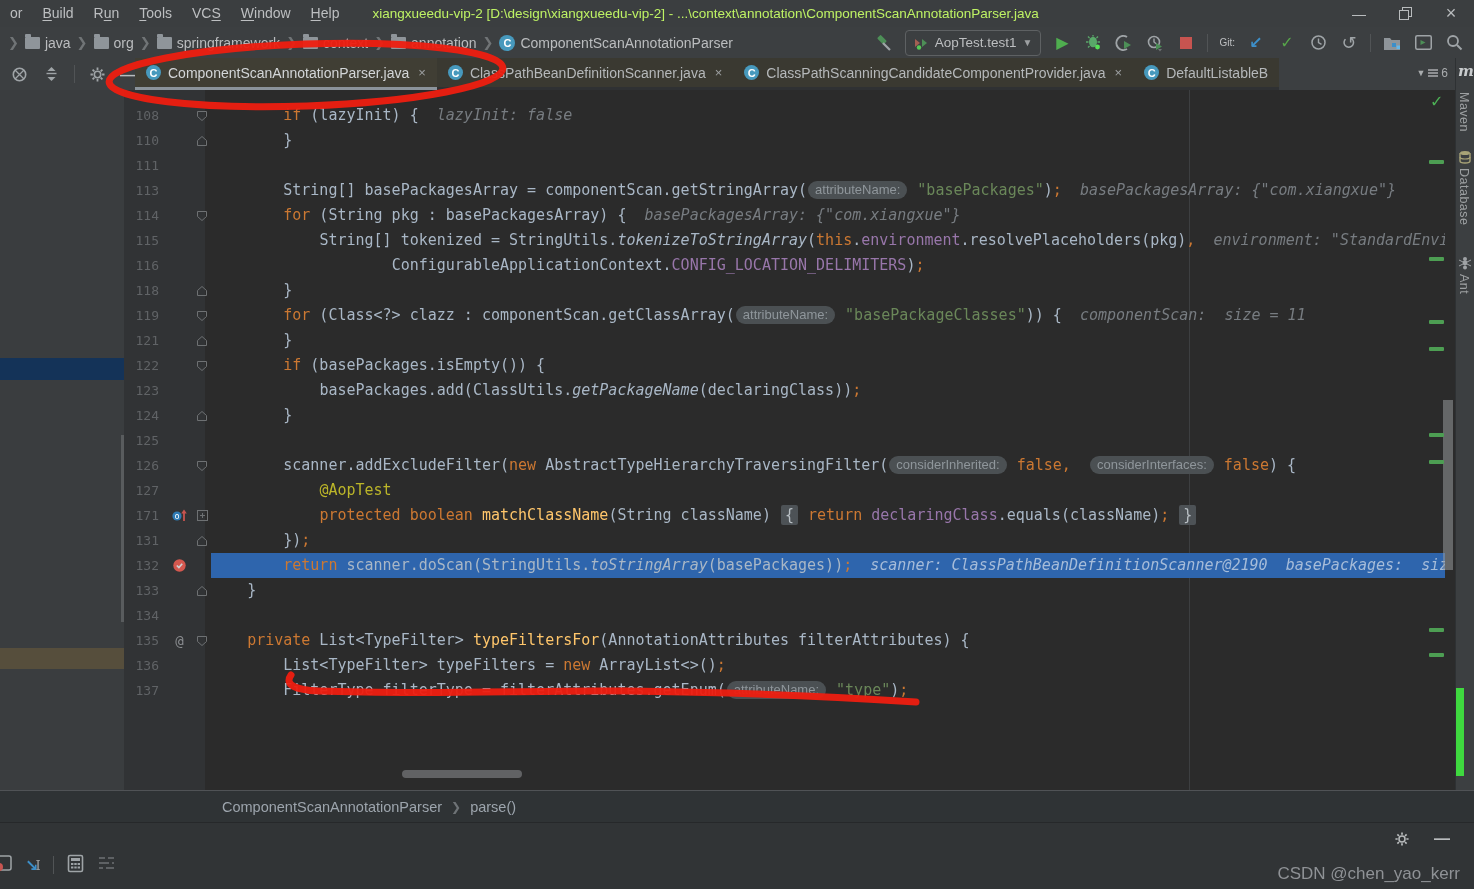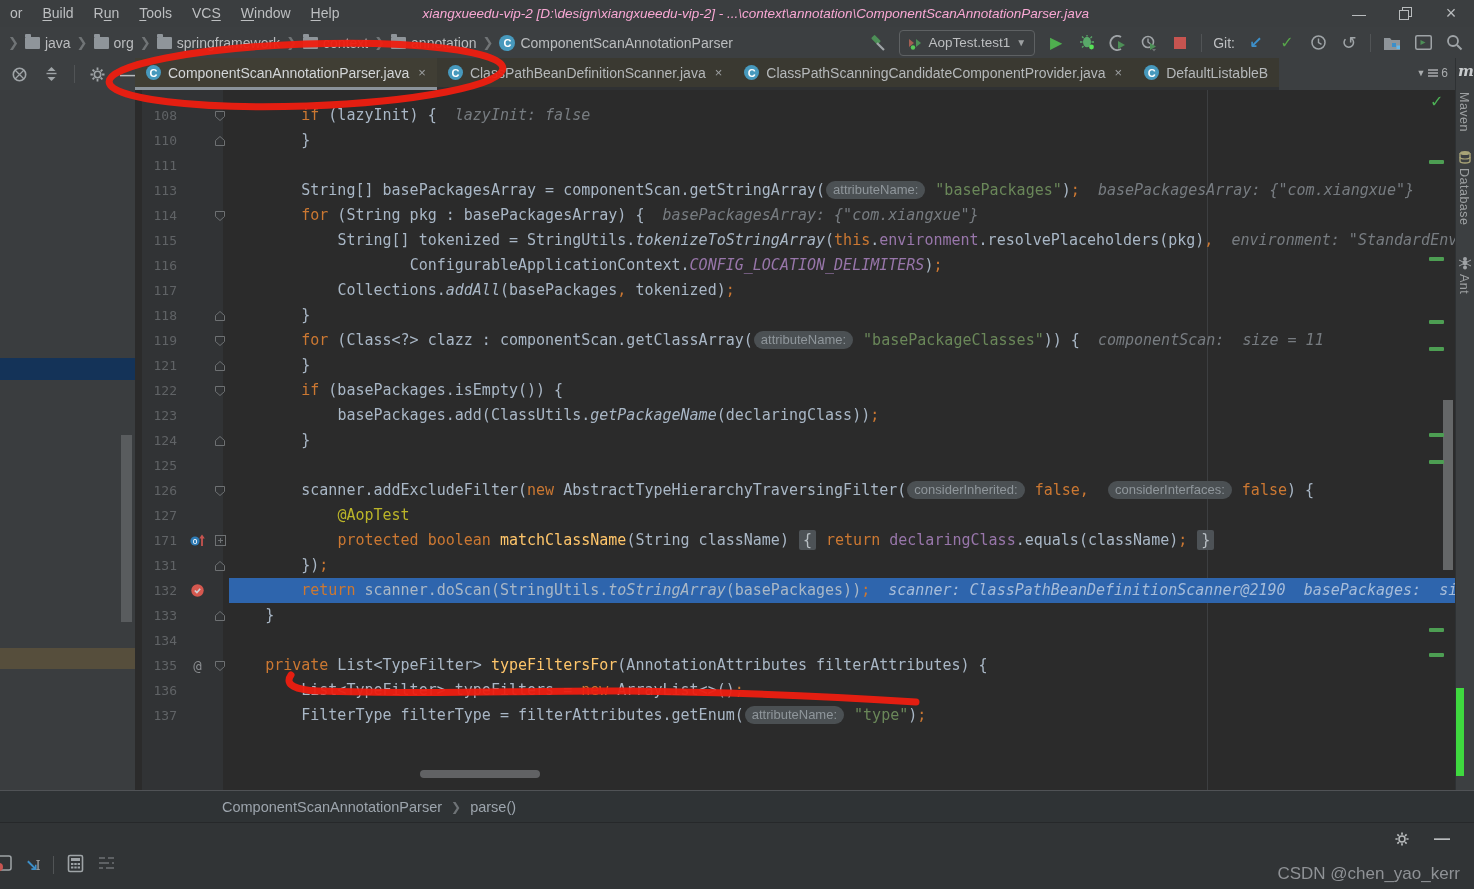--- a/index.html
+++ b/index.html
@@ -1,68 +1,68 @@
 <!DOCTYPE html>
 <html><head>
 <meta charset="utf-8">
 <style>
   html,body{margin:0;padding:0;background:#1e1e1e;}
   #root{position:relative;width:1474px;height:889px;background:#2b2b2b;overflow:hidden;
         font-family:"Liberation Sans","DejaVu Sans",sans-serif;color:#bbbdbf;-webkit-font-smoothing:antialiased;}
   
-  .titlebar{position:absolute;left:0;top:0;width:100%;height:27px;background:#3b3e40;display:flex;align-items:center;gap:11px;}
+  .titlebar{position:absolute;left:0;top:0;width:100%;height:27px;background:#3b3e40;display:flex;align-items:center;}
   .menus{display:flex;align-items:center;height:100%;}
   .menu-item{padding:0 10px;font-size:14px;color:#bdbfc1;line-height:27px;cursor:default;}
   .menu-item u{text-decoration:underline;text-underline-offset:2px;}
-  .win-title{margin-left:62px;font-size:13.5px;color:#f9a8d4;white-space:nowrap;font-style:italic;}
+  .win-title{margin-left:23px;font-size:13.5px;color:#bef264;white-space:nowrap;}
   .win-controls{position:absolute;right:0;top:0;height:27px;display:flex;}
   .win-btn{width:46px;height:27px;display:flex;align-items:center;justify-content:center;color:#b9bcbe;font-size:14px;}
   
   .navbar{position:absolute;left:0;top:27px;width:100%;height:31px;background:#3c3f41;border-bottom:1px solid #313436;display:flex;align-items:center;}
   .crumbs{display:flex;align-items:center;padding-left:4px;font-size:14px;color:#bbbdbf;white-space:nowrap;}
   .crumb{display:flex;align-items:center;gap:5px;padding:0 2px;}
   .chev{color:#70747\6;color:#707476;font-size:13px;padding:0 4px;}
   .folder-ic{width:15px;height:12px;position:relative;background:#8f959a;border-radius:1px;display:inline-block;}
   .folder-ic:before{content:"";position:absolute;left:0;top:-3px;width:6px;height:3px;background:#8f959a;border-radius:1px 1px 0 0;}
   .class-ic{width:16px;height:16px;border-radius:50%;background:#4799bd;color:#fff;font-size:11px;font-weight:bold;
             display:inline-flex;align-items:center;justify-content:center;}
   .nav-tools{margin-left:auto;display:flex;align-items:center;gap:11px;padding-right:10px;}
   .tool-ic{display:inline-flex;align-items:center;justify-content:center;width:20px;height:20px;}
   .run-combo{display:flex;align-items:center;gap:6px;border:1px solid #5e6163;border-radius:4px;height:24px;padding:0 8px;font-size:13.5px;color:#bdbfc1;}
   .v-sep{width:1px;height:18px;background:#515456;}
-  .git-label{font-size:14px;color:#bdbfc1;}
+  .git-label{font-size:10px;color:#bdbfc1;}
   
   .tabbar{position:absolute;left:0;top:58px;width:100%;height:32px;background:#3c3f41;display:flex;}
   .tab-left{width:135px;display:flex;align-items:center;gap:13px;padding-left:10px;box-sizing:border-box;flex:none;}
   .tabs{display:flex;height:32px;overflow:hidden;width:1283px;flex:none;}
   .tab{display:flex;align-items:center;gap:7px;padding:0 11px;font-size:14px;color:#b5b8ba;white-space:nowrap;
        background:#3a3931;border-bottom:3px solid #2f3133;box-sizing:border-box;}
   .tab.active{background:#403e34;color:#d3d6d8;border-bottom:3px solid #8b939b;}
   .tab .x{color:#9da0a2;font-size:13px;margin-left:2px;}
   .tab-overflow{position:absolute;right:26px;top:58px;height:29px;display:flex;align-items:center;gap:2px;color:#a9acae;font-size:12px;}
   
   .main{position:absolute;left:0;top:90px;width:1474px;height:700px;overflow:hidden;}
   .left-strip{position:absolute;left:0;top:0;width:135px;height:700px;background:#3a3d3f;}
   .strip-row-blue{position:absolute;left:0;top:268px;width:135px;height:22px;background:#143358;}
   .strip-row-olive{position:absolute;left:0;top:558px;width:135px;height:21px;background:#564e3c;}
   .strip-scrollbar{position:absolute;left:121px;top:345px;width:11px;height:187px;background:#595c5e;}
-  .editor{position:absolute;left:142px;top:0;width:1321px;height:700px;overflow:hidden;
+  .editor{position:absolute;left:124px;top:0;width:1321px;height:700px;overflow:hidden;
           background:linear-gradient(90deg,#313335 0,#313335 81px,#2b2b2b 81px);}
   .lines{position:absolute;left:0;top:13px;width:100%;}
   .crow{display:flex;height:25px;}
   .lnum{width:35px;text-align:right;padding-right:7px;color:#606366;flex:none;
         font:13px/25px "DejaVu Sans Mono",monospace;}
   .licon{width:27px;flex:none;display:flex;align-items:center;justify-content:center;}
   .lfold{width:18px;flex:none;display:flex;align-items:center;justify-content:center;}
   .lcode{margin:0;flex:1;font:15px/25px "DejaVu Sans Mono",monospace;white-space:pre;overflow:hidden;color:#a9b7c6;}
   .crow.hl .lcode{background:#2e65ad;}
   .tk-p{color:#a9b7c6}.tk-k{color:#cc7832}.tk-s{color:#6a8759}
   .tk-h{color:#777c81;font-style:italic}
   .tk-hb{color:#a6bcd9;font-style:italic}
-  .tk-pu{color:#9876aa}.tk-pui{color:#9876aa;font-style:italic}
+  .tk-pu{color:#9876aa}.tk-pui{color:#9876aa;}
   .tk-im{color:#a9b7c6;font-style:italic}
   .tk-m{color:#ffc66b;font-weight:normal}.tk-ann{color:#bbb529}
   .tk-u{color:#9876aa;text-underline-offset:3px;}
   .tk-chip{display:inline-block;background:#4b5053;color:#8f969b;border-radius:9px;padding:0 7px;
            font-family:"Liberation Sans",sans-serif;font-size:13px;line-height:18px;vertical-align:1.5px;margin:0 1px;}
   .tk-fold{display:inline-block;background:#4d5256;color:#b8bfc4;border-radius:2px;padding:0 4px;margin:0 1px;line-height:20px;}
   .margin-guide{position:absolute;left:1200px;top:0;width:1px;height:700px;background:#3d3f41;}
   .hscroll-thumb{position:absolute;left:278px;top:680px;width:120px;height:8px;border-radius:4px;background:rgba(164,167,170,.45);}
   
   .stripe-check{position:absolute;left:1430px;top:2px;color:#4db356;font-size:16px;font-weight:bold;}
@@ -334,26 +334,20 @@
             <div class="lfold"></div>
             <pre class="lcode"><span class="tk-p">            </span><span class="tk-p">String[] tokenized = StringUtils.</span><span class="tk-im">tokenizeToStringArray</span><span class="tk-p">(</span><span class="tk-k">this</span><span class="tk-p">.</span><span class="tk-pu">environment</span><span class="tk-p">.resolvePlaceholders(pkg)</span><span class="tk-k">,</span><span class="tk-h">  environment: "StandardEnvironme</span></pre>
           </div>
           <div class="crow">
             <div class="lnum">116</div>
             <div class="licon"></div>
             <div class="lfold"></div>
             <pre class="lcode"><span class="tk-p">                    </span><span class="tk-p">ConfigurableApplicationContext.</span><span class="tk-pui">CONFIG_LOCATION_DELIMITERS</span><span class="tk-p">)</span><span class="tk-k">;</span></pre>
           </div>
           <div class="crow">
-            <div class="lnum">117</div>
-            <div class="licon"></div>
-            <div class="lfold"></div>
-            <pre class="lcode"><span class="tk-p">            </span><span class="tk-p">Collections.</span><span class="tk-im">addAll</span><span class="tk-p">(basePackages</span><span class="tk-k">,</span><span class="tk-p"> tokenized)</span><span class="tk-k">;</span></pre>
-          </div>
-          <div class="crow">
             <div class="lnum">118</div>
             <div class="licon"></div>
             <div class="lfold">
               <svg width="12" height="12" viewBox="0 0 12 12">
                 <path d="M1.5 10.5h9v-5L6 1.5 1.5 5.5z" fill="none" stroke="#6e7173"></path>
               </svg>
             </div>
             <pre class="lcode"><span class="tk-p">        </span><span class="tk-p">}</span></pre>
           </div>
           <div class="crow">

